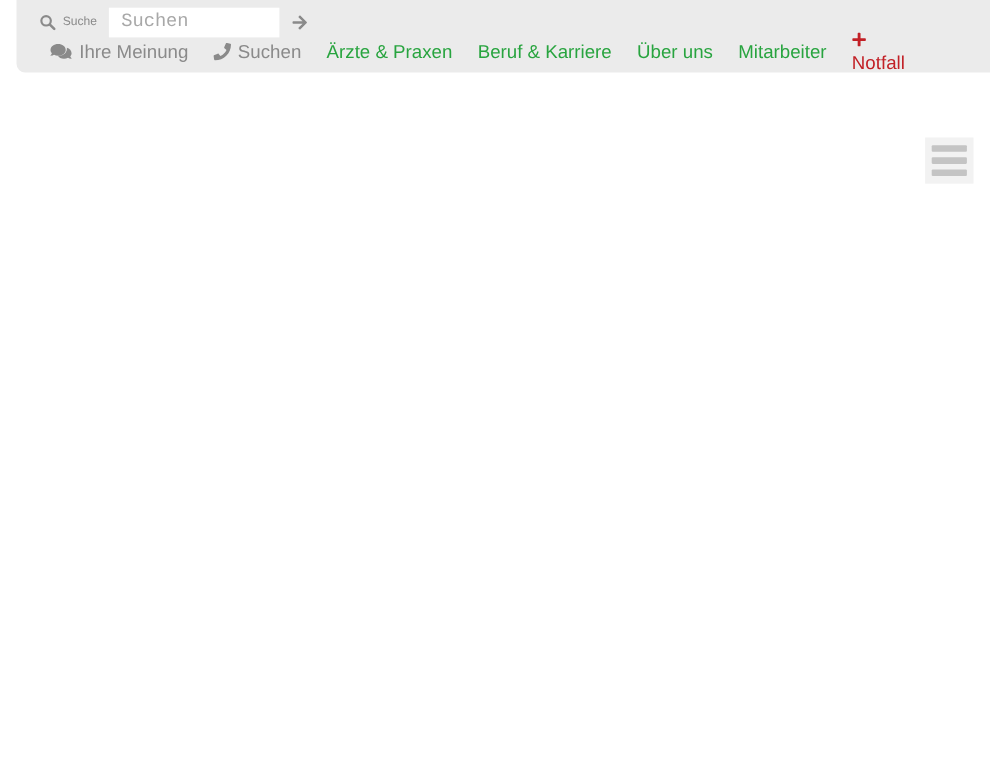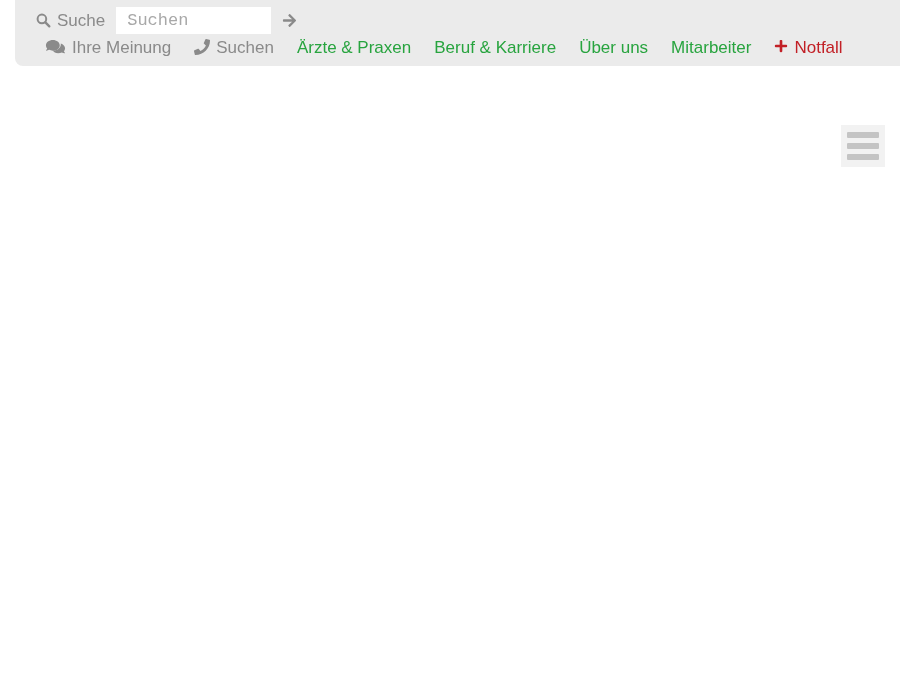--- a/index.html
+++ b/index.html
@@ -25,21 +25,21 @@
     position:absolute;top:0;left:15px;right:0;height:66px;
     background:var(--bar-bg);
     border-bottom-left-radius:8px;
   }
   .search-row{
     position:absolute;top:6px;left:21px;height:28px;
     display:flex;align-items:center;
   }
   .search-label{
     display:flex;align-items:center;gap:6px;
-    color:var(--muted);font-size:17px;line-height:1;
+    color:var(--muted);font-size:11px;line-height:1;
   }
   .search-input{
     margin-left:11px;width:155px;height:27px;
     border:none;outline:none;background:#ffffff;
     padding:0 0 0 11px;font-size:17px;color:#555;
     font-family:Liberation Mono, monospace;
     border-radius:0;
   }
   .search-input::placeholder{color:var(--placeholder);opacity:1;}
   .search-submit{
@@ -49,21 +49,21 @@
   .nav-row{
     position:absolute;top:36px;left:30px;right:10px;height:22px;
     display:flex;align-items:center;column-gap:23px;white-space:nowrap;
   }
   .nav-link{
     display:flex;align-items:flex-start;gap:6px;
     text-decoration:none;font-size:17px;line-height:1;cursor:pointer;
   }
   .nav-link.gray{color:var(--muted);}
   .nav-link.green{color:var(--green);}
-  .nav-link.red{color:var(--red);}
+  .nav-link.red{color:var(--red);flex-direction:column;}
   .icon{display:inline-flex;align-items:center;justify-content:center;flex:none;}
 
   
   .menu-button{
     position:absolute;top:125px;right:15px;width:44px;height:42px;
     background:var(--menu-bg);border:none;cursor:pointer;
     display:flex;flex-direction:column;align-items:center;justify-content:center;
     gap:5px;padding:0;
   }
   .menu-button .bar{

